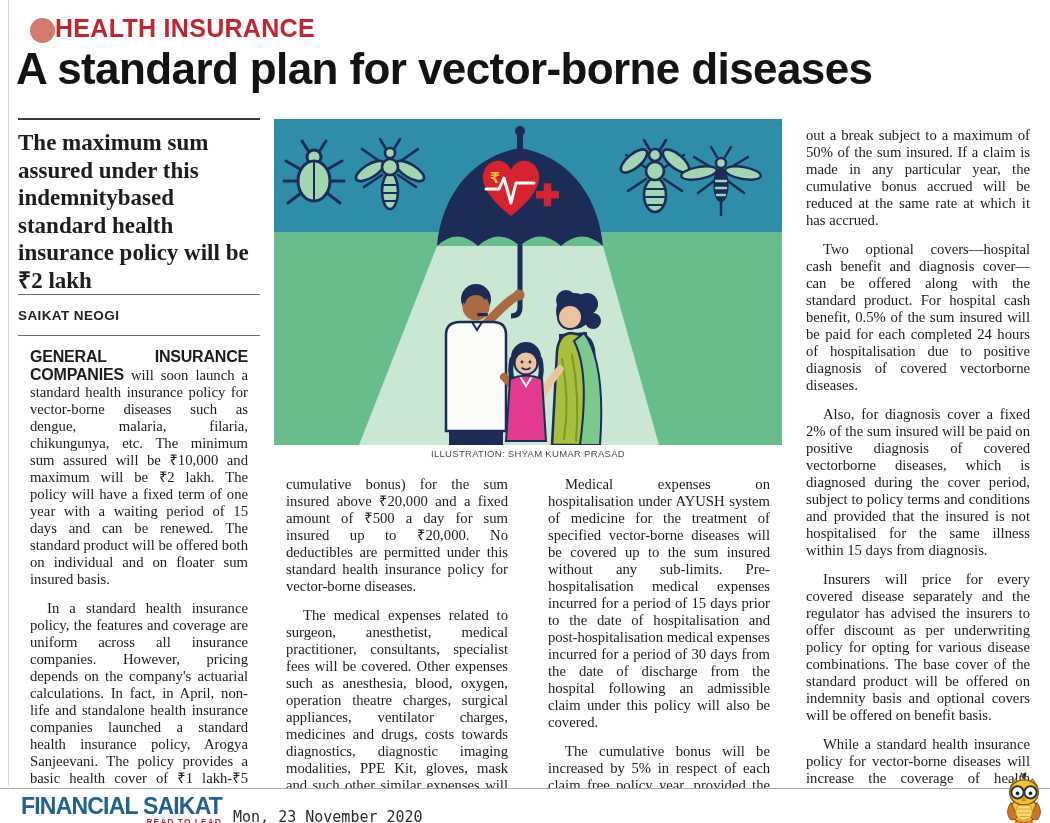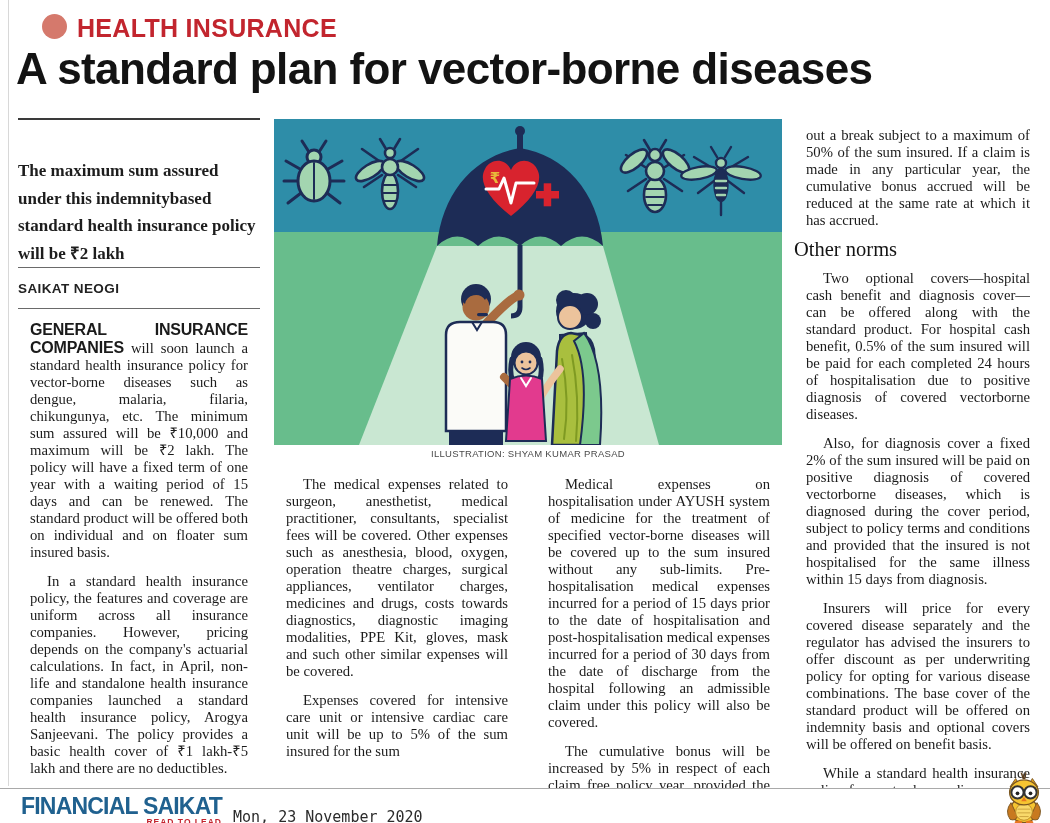--- a/index.html
+++ b/index.html
@@ -4,43 +4,43 @@
 <style>
   * { margin:0; padding:0; box-sizing:border-box; }
   html,body { background:#ffffff; }
   body {
     width:1050px; height:823px; position:relative; overflow:hidden;
     font-family:"Liberation Serif", serif; color:#1a1a1a;
   }
   .left-rule { position:absolute; left:8px; top:0; width:1px; height:786px; background:#d8d8d8; }
 
   
-  .kicker-row { position:absolute; left:42px; top:14px; display:flex; align-items:flex-start; gap:10px; }
+  .kicker-row { position:absolute; left:30px; top:14px; display:flex; align-items:flex-end; }
   .kicker-bullet { width:25px; height:25px; border-radius:50%; background:#d5796c; }
   .kicker-label { font-family:"Liberation Sans", sans-serif; font-weight:800; font-size:25px; letter-spacing:.3px; color:#c2252e; }
   .headline {
     position:absolute; left:16px; top:44px; width:1020px;
     font-family:"Liberation Sans", sans-serif; font-weight:700; font-size:44px;
     letter-spacing:-0.6px; color:#131313; white-space:nowrap;
   }
 
   
   .bodytext { font-size:14.7px; line-height:17px; text-align:justify; hyphens:auto; color:#1b1b1b; }
   .bodytext p { margin:12px; }
   .indent { text-indent:17px; }
   .lead-in { font-family:"Liberation Sans", sans-serif; font-weight:700; font-size:16px; letter-spacing:-0.2px; }
   .subhead { font-family:"Liberation Serif", serif; font-size:20.5px; font-weight:400; color:#141414; margin:11px 0 5px; text-align:left; }
 
   
   .col1 { position:absolute; left:18px; top:118px; width:242px; }
   .rule-heavy { border:0; border-top:2px solid #3a3a3a; }
   .rule-light { border:0; border-top:1px solid #6a6a6a; }
   .standfirst {
-    font-family:"Liberation Serif", serif; font-weight:700; font-size:17px;
-    line-height:27.5px; color:#1d1d1d; padding:9px 0 0;margin-top:28px;
+    font-family:"Liberation Serif", serif; font-weight:700; font-size:23px;
+    line-height:27.5px; color:#1d1d1d; padding:9px 0 0;
   }
   .byline {
     font-family:"Liberation Sans", sans-serif; font-weight:700; font-size:13.5px;
     letter-spacing:.4px; color:#222; padding:13px 0 12px;
   }
   .col1 .bodytext { margin-top:9px; }
 
   
   .center { position:absolute; left:274px; top:119px; width:508px; }
   .illus { display:block; width:508px; height:326px; }
@@ -186,33 +186,33 @@
         <path d="M248,249 q4,3 8,0" stroke="#1d2c56" stroke-width="1.6" fill="none"></path>
         <path d="M236,260 Q252,253 268,260 L272,322 L232,322 Z" fill="#e23a8e" stroke="#1d2c56" stroke-width="2"></path>
         <path d="M247,259 l5,8 5,-8" fill="none" stroke="#ffffff" stroke-width="2"></path>
       </g>
     </g>
   </svg>
   <div class="credit">ILLUSTRATION: SHYAM KUMAR PRASAD</div>
 
   <div class="cols23">
     <div class="colnarrow bodytext">
+      <p>cumulative bonus) for the sum insured above ₹20,000 and a fixed amount of ₹500 a day for sum insured up to ₹20,000. No deductibles are permitted under this standard health insurance policy for vector-borne diseases.</p>
       <p class="indent">The medical expenses related to surgeon, anesthetist, medical practitioner, consultants, specialist fees will be covered. Other expenses such as anesthesia, blood, oxygen, operation theatre charges, surgical appliances, ventilator charges, medicines and drugs, costs towards diagnostics, diagnostic imaging modalities, PPE Kit, gloves, mask and such other similar expenses will be covered.</p>
       <p class="indent">Expenses covered for intensive care unit or intensive cardiac care unit will be up to 5% of the sum insured for the sum</p>
     </div>
     <div class="colnarrow bodytext">
       <p class="indent">Medical expenses on hospitalisation under AYUSH system of medicine for the treatment of specified vector-borne diseases will be covered up to the sum insured without any sub-limits. Pre-hospitalisation medical expenses incurred for a period of 15 days prior to the date of hospitalisation and post-hospitalisation medical expenses incurred for a period of 30 days from the date of discharge from the hospital following an admissible claim under this policy will also be covered.</p>
       <p class="indent">The cumulative bonus will be increased by 5% in respect of each claim free policy year, provided the policy is renewed with-</p>
     </div>
   </div>
 </div>
 
 <div class="col4 bodytext">
   <p>out a break subject to a maximum of 50% of the sum insured. If a claim is made in any particular year, the cumulative bonus accrued will be reduced at the same rate at which it has accrued.</p>
-  <h3 class="subhead">Other norms</h3>
   <p class="indent">Two optional covers—hospital cash benefit and diagnosis cover—can be offered along with the standard product. For hospital cash benefit, 0.5% of the sum insured will be paid for each completed 24 hours of hospitalisation due to positive diagnosis of covered vectorborne diseases.</p>
   <p class="indent">Also, for diagnosis cover a fixed 2% of the sum insured will be paid on positive diagnosis of covered vectorborne diseases, which is diagnosed during the cover period, subject to policy terms and conditions and provided that the insured is not hospitalised for the same illness within 15 days from diagnosis.</p>
   <p class="indent">Insurers will price for every covered disease separately and the regulator has advised the insurers to offer discount as per underwriting policy for opting for various disease combinations. The base cover of the standard product will be offered on indemnity basis and optional covers will be offered on benefit basis.</p>
   <p class="indent">While a standard health insurance policy for vector-borne diseases will increase the coverage of health insurance in the country, those who have a comprehensive health insurance plan are covered for vector-borne diseases. So, it is always better to go for a health insurance policy with higher sum insured and a standard health plan for vector-borne diseases can be a supplementary cover.</p>
 </div>
 
 <div class="footer">
   <div class="brand-wrap">
     <div class="brand">FINANCIAL SAIKAT</div>
     <div class="tagline">READ TO LEAD</div>

